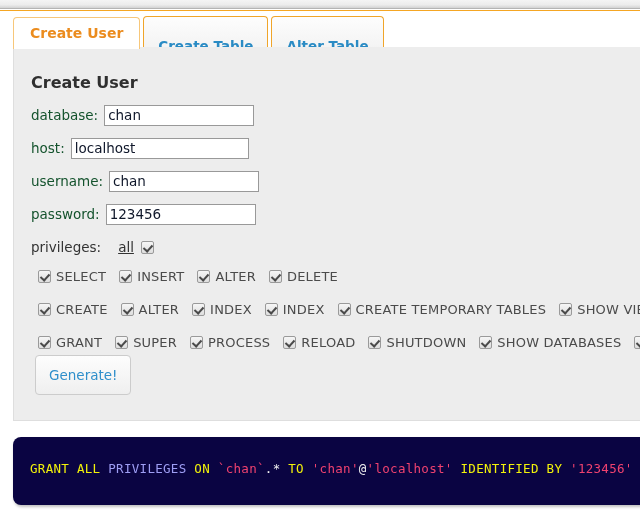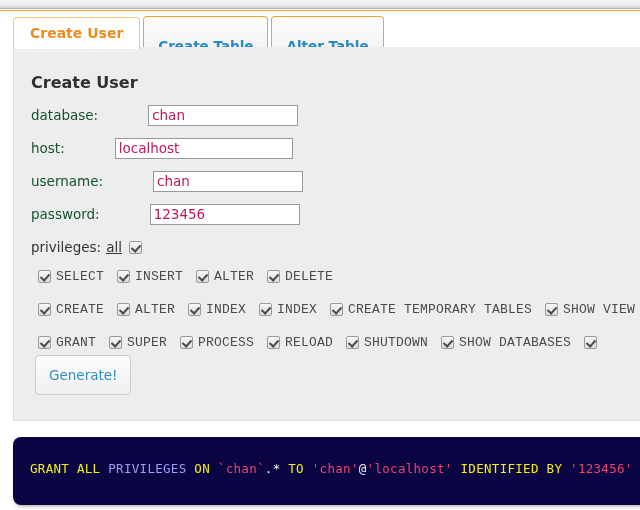--- a/index.html
+++ b/index.html
@@ -96,25 +96,24 @@
     white-space: nowrap;
   }
   .field-input {
     width: 150px;
     height: 21px;
     box-sizing: border-box;
     border: 1px solid #999999;
     background: #ffffff;
     font-family: "DejaVu Sans", "Liberation Sans", sans-serif;
     font-size: 13.5px;
-    color: #be185d;
+    color: #0f172a;
     padding: 0 3px;
     outline: none;
     border-radius: 0;
-    margin-left: 44px;
   }
   .priv-all-row {
     position: absolute;
     left: 17px; top: 192px;
     display: flex; align-items: center;
     font-size: 13.5px; color: #333333;
   }
   .priv-row {
     position: absolute;
     left: 24px;
@@ -126,21 +125,20 @@
   }
   .priv-item {
     display: inline-flex;
     align-items: center;
     margin-right: 13px;
   }
   .priv-item .lbl {
     margin-left: 5px;
     letter-spacing: 0.2px;
     color: #4b4b4b;
-    font-family: Liberation Mono, monospace;
   }
   
   .cbox {
     display: inline-block;
     width: 13px; height: 13px;
     box-sizing: border-box;
     border: 1px solid #9a9a9a;
     border-radius: 2px;
     background: linear-gradient(to bottom, #f6f6f6 0%, #dedede 100%);
     position: relative;
@@ -226,21 +224,21 @@
           <input type="text" class="field-input" placeholder="username" value="chan" style="width: 150px;">
         </div>
         <div class="field-row" style="top: 156px;">
           <span class="field-label">password:</span>
           <input type="text" class="field-input" placeholder="password" value="123456" style="width: 150px;">
         </div>
       </div>
 
     <div class="priv-all-row">
       <span>privileges:</span>
-      <span style="margin-left:5px;text-decoration:underline;">all</span>
+      <span style="margin-left:17px;text-decoration:underline;">all</span>
       <span class="cbox" style="margin-left:7px;"></span>
     </div>
 
     <div id="priv-rows-container">
         <div class="priv-row" style="top: 222px;">
           <span class="priv-item">
             <span class="cbox"></span>
             <span class="lbl">SELECT</span>
           </span>
           <span class="priv-item">

